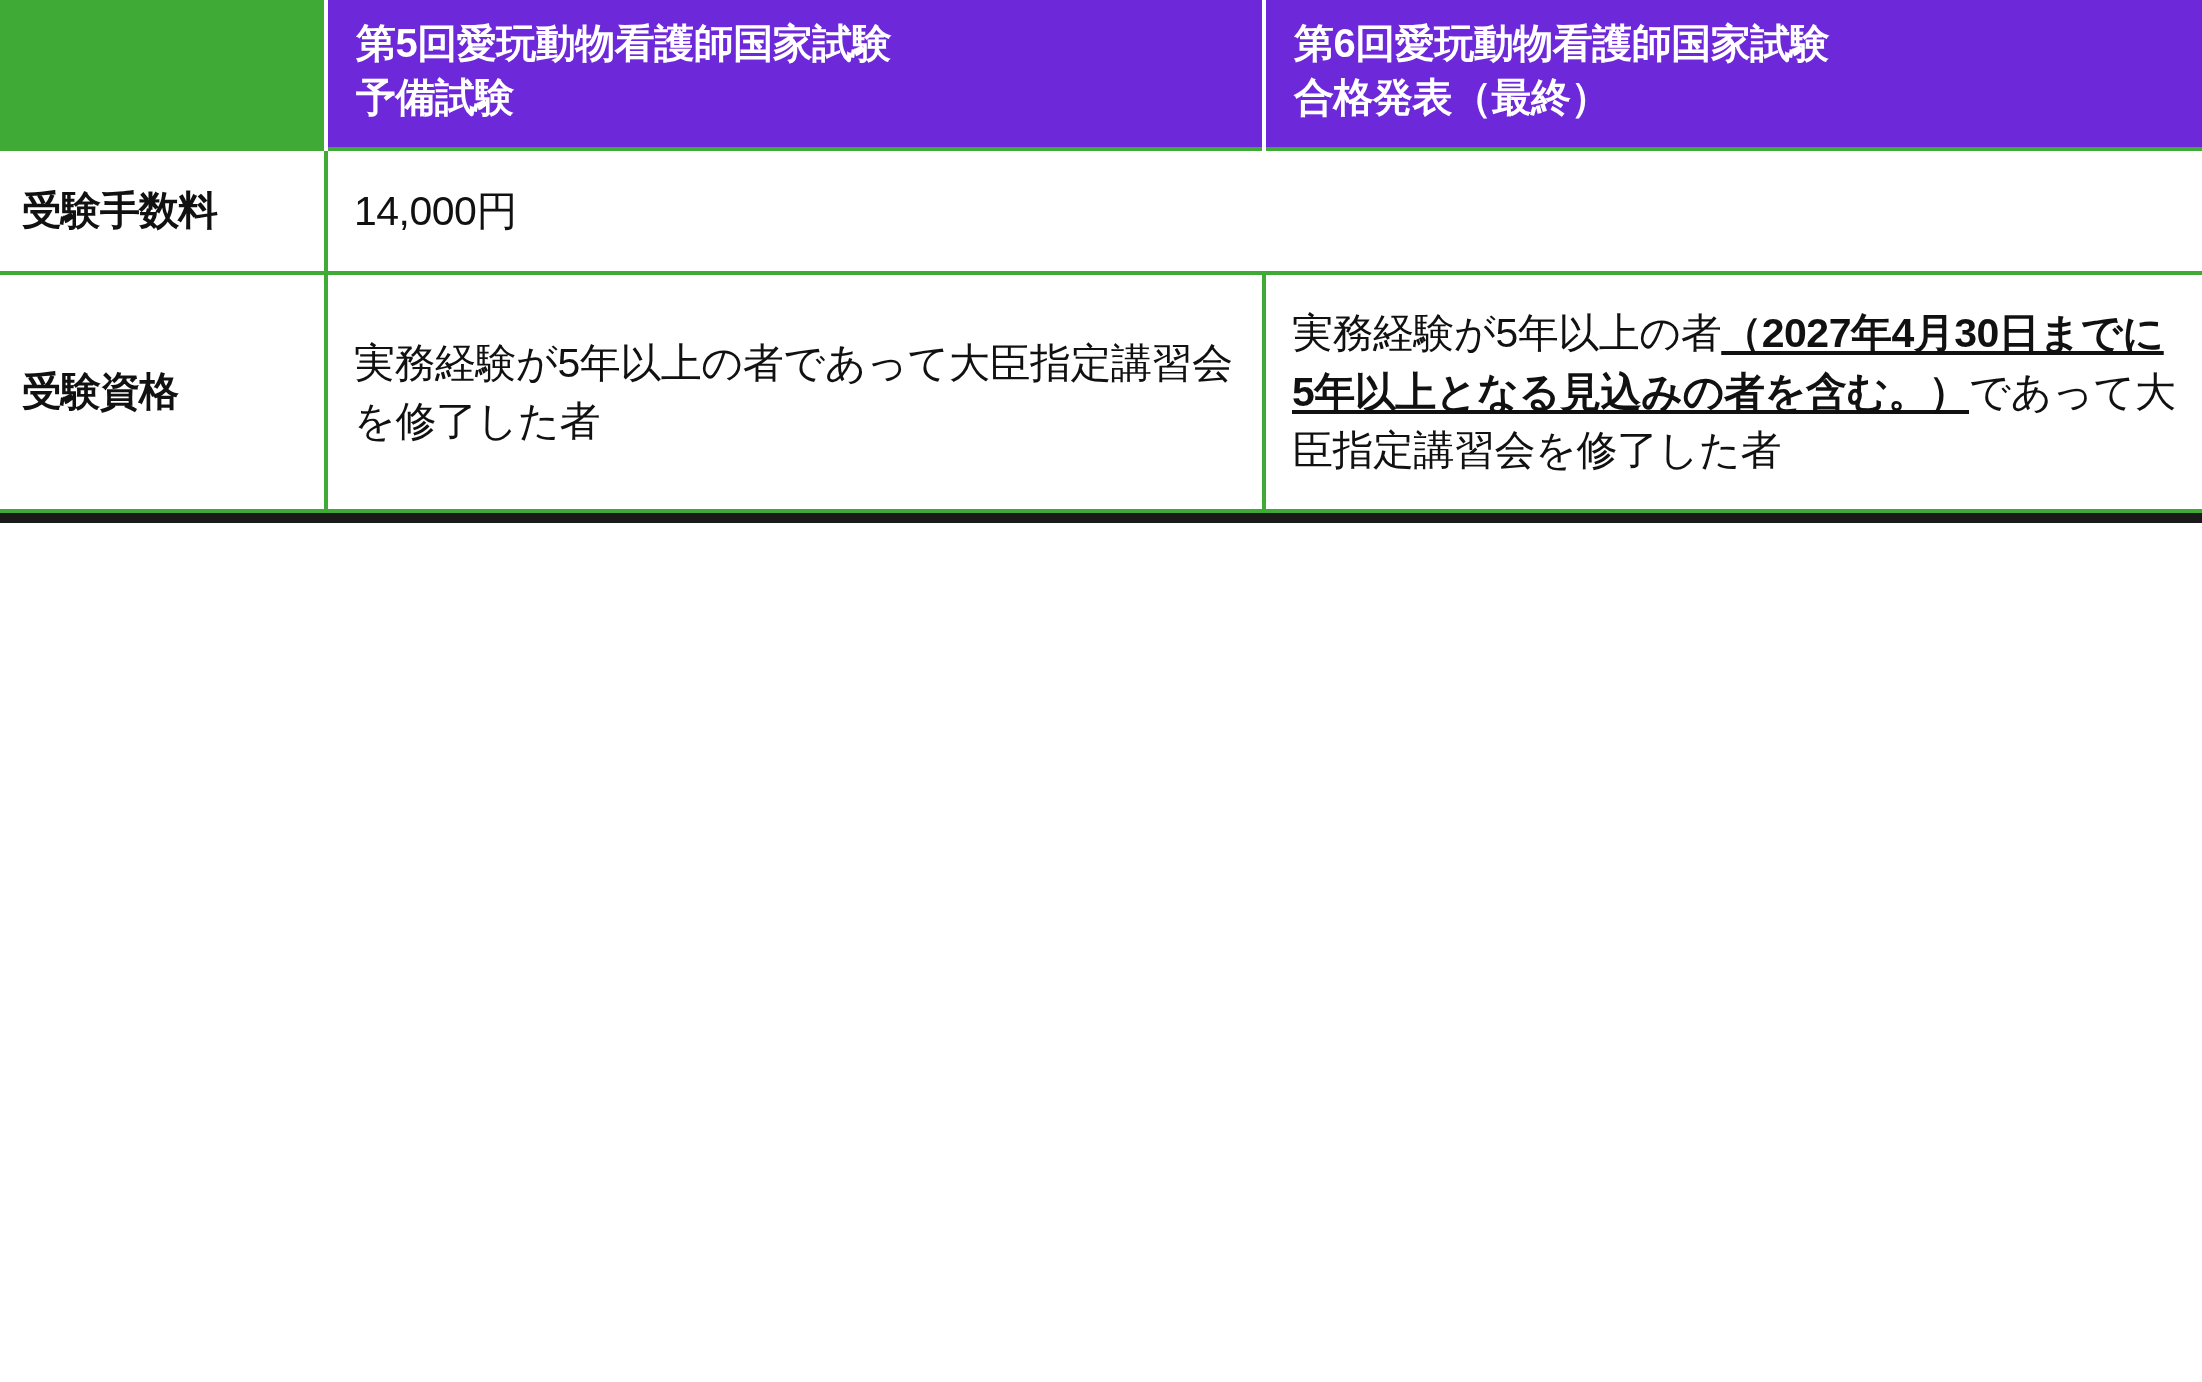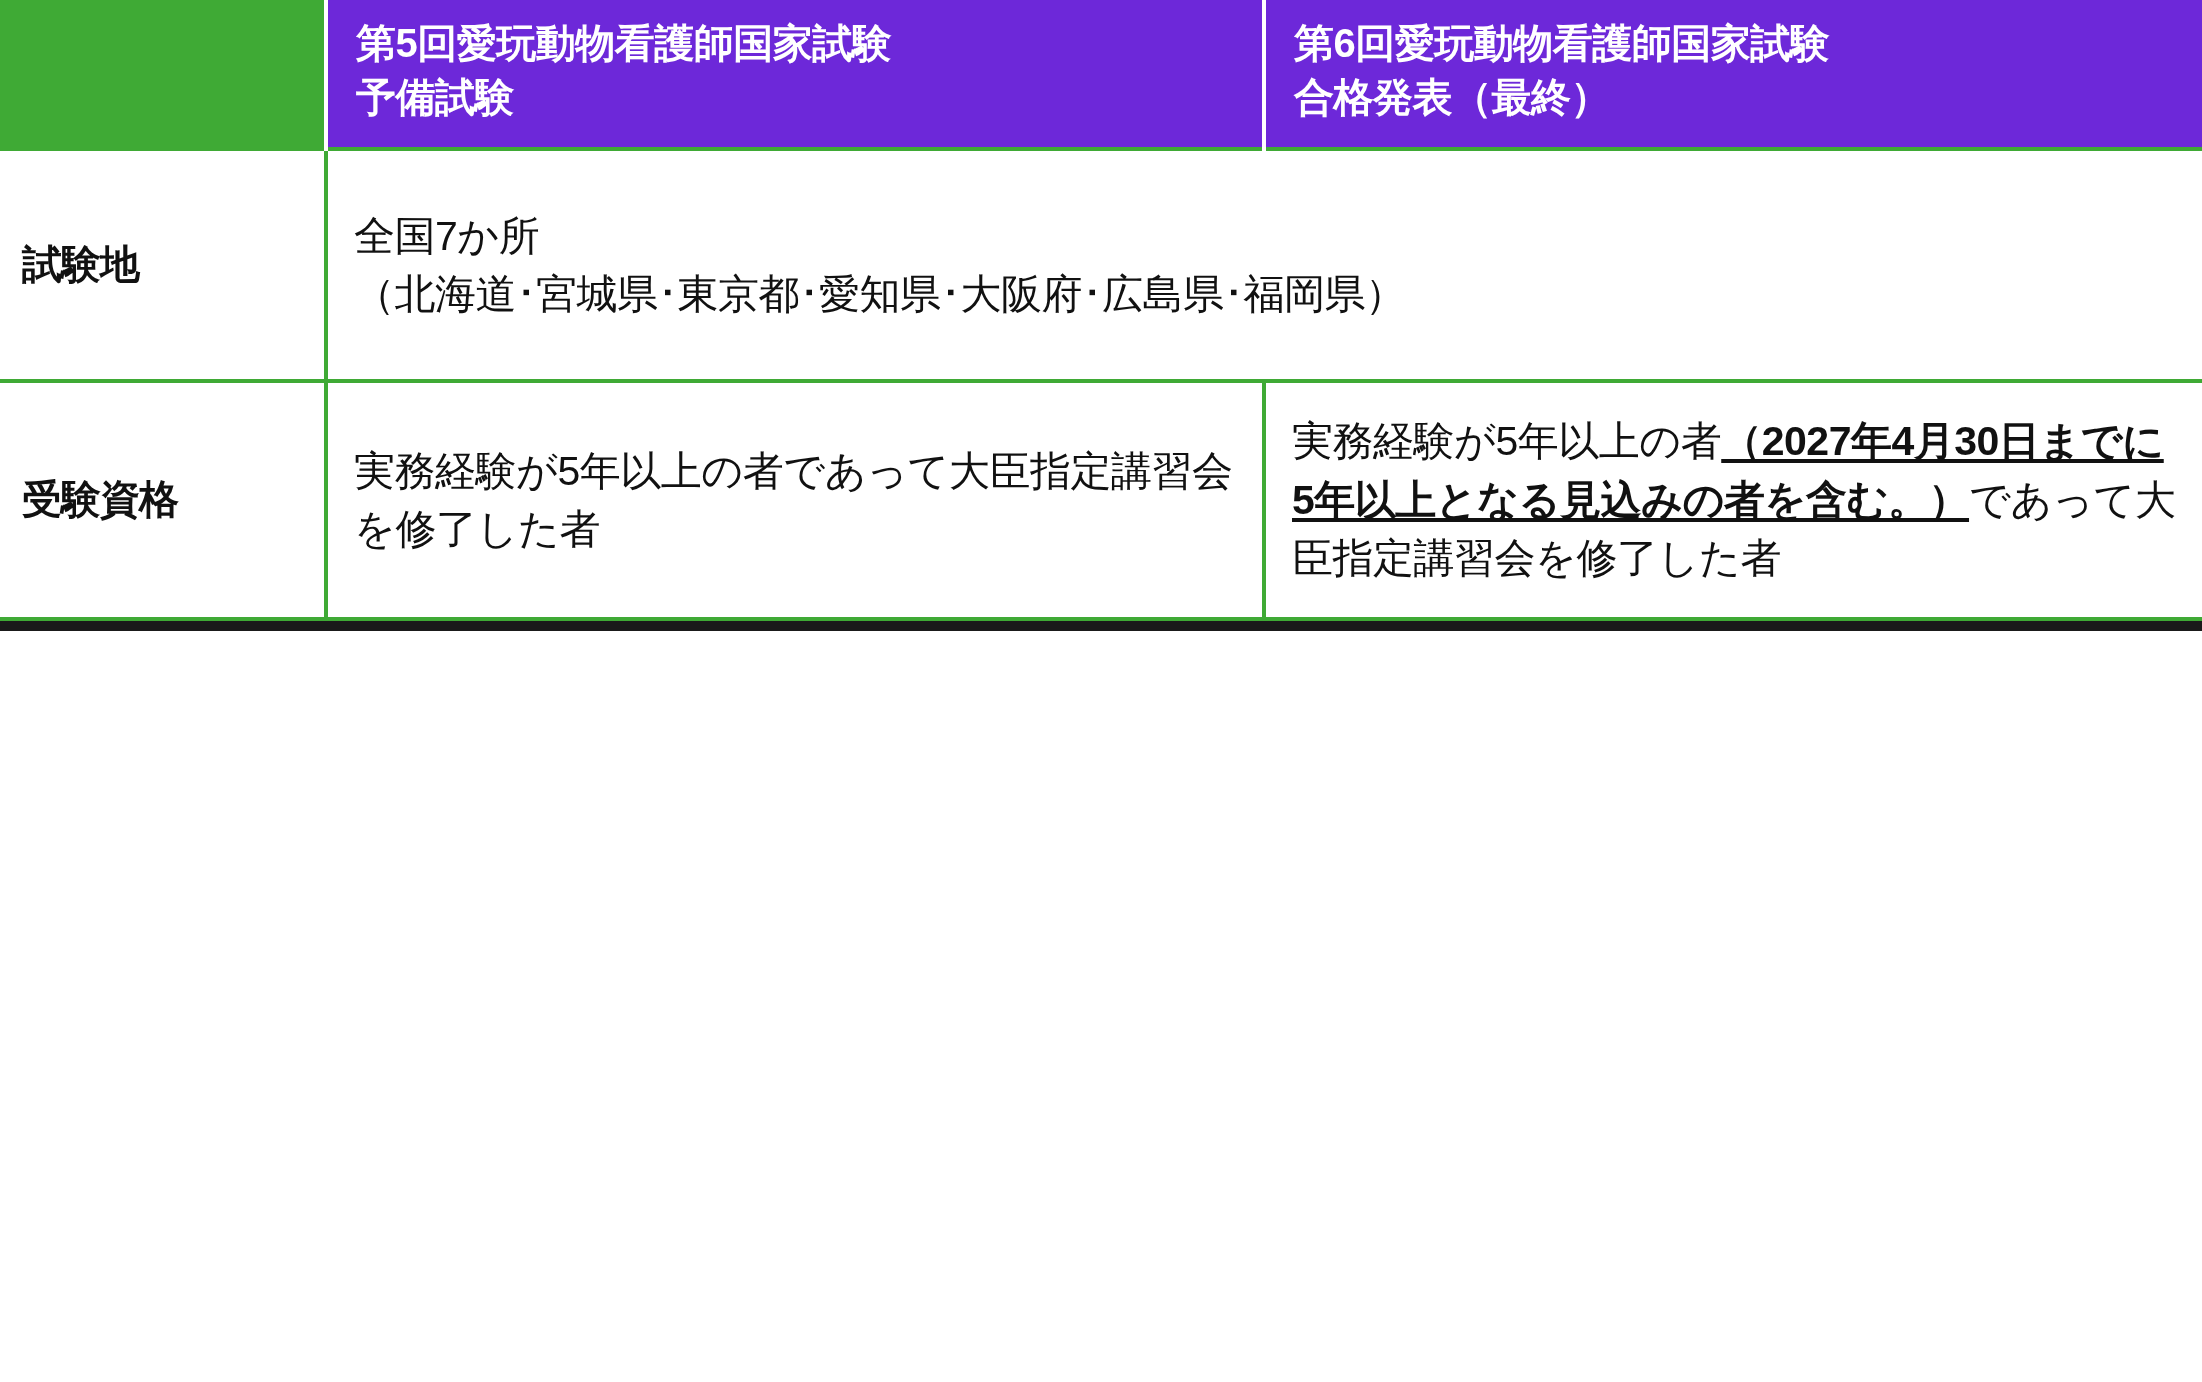--- a/index.html
+++ b/index.html
@@ -117,24 +117,23 @@
     <thead>
       <tr class="header-row">
         <th class="header-corner"></th>
         <th class="header-cell">第5回愛玩動物看護師国家試験
 予備試験</th>
         <th class="header-cell">第6回愛玩動物看護師国家試験
 合格発表（最終）</th>
       </tr>
     </thead>
     <tbody>
-      <tr class="r-place">
-        <td class="row-label">試験地</td>
-        <td class="cell span" colspan="2">全国7か所
-（北海道･宮城県･東京都･愛知県･大阪府･広島県･福岡県）</td>
+      <tr class="r-fee">
+        <td class="row-label">受験手数料</td>
+        <td class="cell span" colspan="2">14,000円</td>
       </tr>
       <tr class="r-elig">
         <td class="row-label">受験資格</td>
         <td class="cell has-right">実務経験が5年以上の者であって大臣指定講習会を修了した者</td>
         <td class="cell"><span>実務経験が5年以上の者</span><span class="u">（2027年4月30日までに5年以上となる見込みの者を含む。）</span><span>であって大臣指定講習会を修了した者</span></td>
       </tr>
     </tbody>
   </table>
   <div class="bottom-rule"></div>
 </div>

